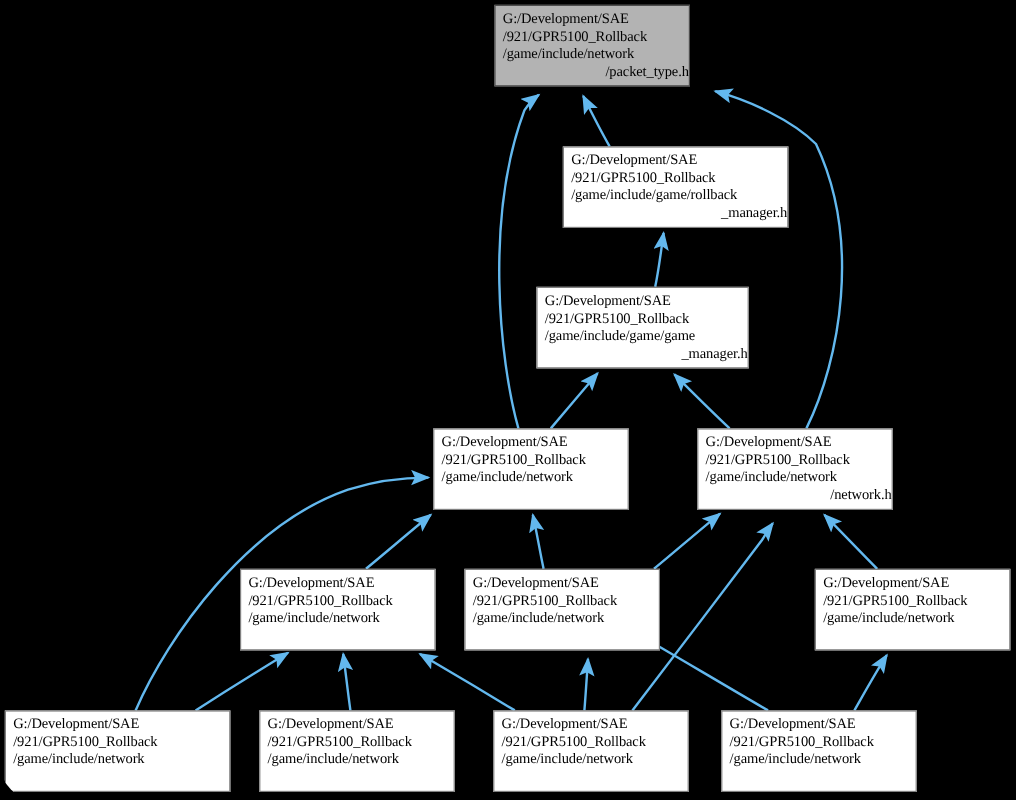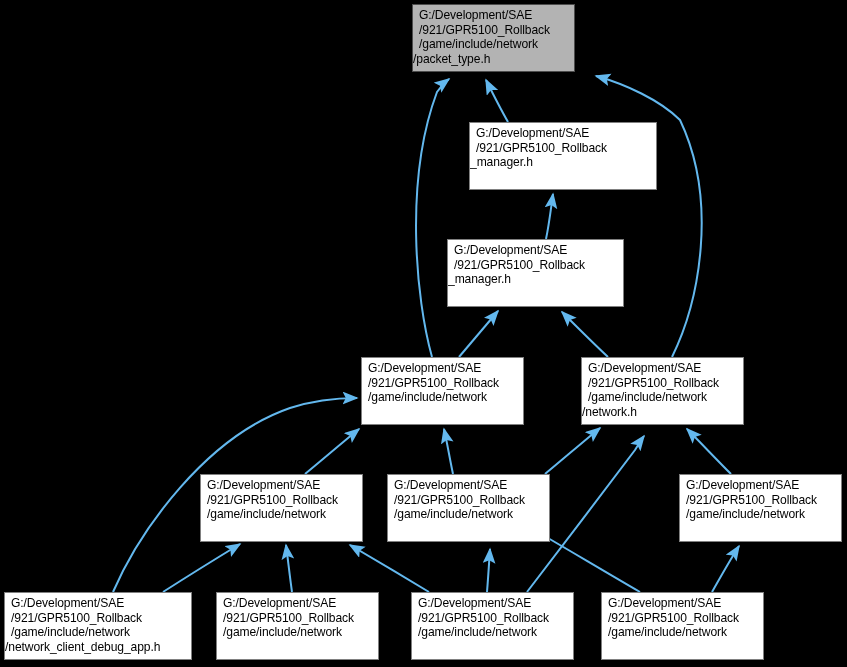--- a/index.html
+++ b/index.html
@@ -6,21 +6,22 @@
     margin: 0;
     padding: 0;
     background: #000000;
   }
   #graph-root {
     position: relative;
     width: 847px;
     height: 667px;
     background: #000000;
     overflow: hidden;
-    font-family: Liberation Sans, sans-serif;
+    font-family: Liberation Serif, serif;
+    border-radius: 31px;
   }
   #graph-svg {
     position: absolute;
     left: 0;
     top: 0;
     width: 847px;
     height: 667px;
   }
   .gnode {
     position: absolute;
@@ -38,21 +39,21 @@
   }
   .gnode.root {
     background: #b3b3b3;
     border: 1px solid #4d4d4d;
   }
   .gnode .ln {
     display: block;
     height: 14.6px;
   }
   .gnode .ln.indent {
-    text-align: left;
+    text-align: right;
   }
   .gnode .ln.flush {
     text-align: left;
     padding-left: 6px;
   }
 </style>
 </head>
 <body>
 
 <div id="graph-root" style="background: rgb(0, 0, 0);">
@@ -78,25 +79,25 @@
         <path d="M 163 592 C 188 576 217 558 240 544" fill="none" stroke="#63b8ee" stroke-width="2" marker-end="url(#arrowhead)"></path>
         <path d="M 292 592 C 290 578 288 560 286 545" fill="none" stroke="#63b8ee" stroke-width="2" marker-end="url(#arrowhead)"></path>
         <path d="M 429 592 C 404 577 374 559 350 545" fill="none" stroke="#63b8ee" stroke-width="2" marker-end="url(#arrowhead)"></path>
         <path d="M 640 592 C 602 570 552 540 510 516 C 504 513 500 510 496 508" fill="none" stroke="#63b8ee" stroke-width="2" marker-end="url(#arrowhead)"></path>
         <path d="M 712 592 C 720 578 730 560 739 546" fill="none" stroke="#63b8ee" stroke-width="2" marker-end="url(#arrowhead)"></path>
         <path d="M 487 592 C 488 580 489 564 490 549" fill="none" stroke="#63b8ee" stroke-width="2" marker-end="url(#arrowhead)"></path>
       </g>
   </svg>
   <div id="nodes-layer">
       <div class="gnode root" style="left: 412px; top: 4px; width: 163px; height: 68px; background: rgb(179, 179, 179); border-color: rgb(77, 77, 77);"><span class="ln flush">G:/Development/SAE</span><span class="ln flush">/921/GPR5100_Rollback</span><span class="ln flush">/game/include/network</span><span class="ln indent">/packet_type.h</span></div>
-      <div class="gnode" style="left: 469px; top: 122px; width: 188px; height: 68px; background: rgb(255, 255, 255); border-color: rgb(128, 128, 128);"><span class="ln flush">G:/Development/SAE</span><span class="ln flush">/921/GPR5100_Rollback</span><span class="ln indent">_manager.h</span></div>
-      <div class="gnode" style="left: 447px; top: 239px; width: 177px; height: 68px; background: rgb(255, 255, 255); border-color: rgb(128, 128, 128);"><span class="ln flush">G:/Development/SAE</span><span class="ln flush">/921/GPR5100_Rollback</span><span class="ln indent">_manager.h</span></div>
+      <div class="gnode" style="left: 469px; top: 122px; width: 188px; height: 68px; background: rgb(255, 255, 255); border-color: rgb(128, 128, 128);"><span class="ln flush">G:/Development/SAE</span><span class="ln flush">/921/GPR5100_Rollback</span><span class="ln flush">/game/include/game/rollback</span><span class="ln indent">_manager.h</span></div>
+      <div class="gnode" style="left: 447px; top: 239px; width: 177px; height: 68px; background: rgb(255, 255, 255); border-color: rgb(128, 128, 128);"><span class="ln flush">G:/Development/SAE</span><span class="ln flush">/921/GPR5100_Rollback</span><span class="ln flush">/game/include/game/game</span><span class="ln indent">_manager.h</span></div>
       <div class="gnode" style="left: 361px; top: 357px; width: 163px; height: 68px; background: rgb(255, 255, 255); border-color: rgb(128, 128, 128);"><span class="ln flush">G:/Development/SAE</span><span class="ln flush">/921/GPR5100_Rollback</span><span class="ln flush">/game/include/network</span></div>
       <div class="gnode" style="left: 581px; top: 357px; width: 163px; height: 68px; background: rgb(255, 255, 255); border-color: rgb(128, 128, 128);"><span class="ln flush">G:/Development/SAE</span><span class="ln flush">/921/GPR5100_Rollback</span><span class="ln flush">/game/include/network</span><span class="ln indent">/network.h</span></div>
       <div class="gnode" style="left: 200px; top: 474px; width: 163px; height: 68px; background: rgb(255, 255, 255); border-color: rgb(128, 128, 128);"><span class="ln flush">G:/Development/SAE</span><span class="ln flush">/921/GPR5100_Rollback</span><span class="ln flush">/game/include/network</span></div>
       <div class="gnode" style="left: 387px; top: 474px; width: 163px; height: 68px; background: rgb(255, 255, 255); border-color: rgb(128, 128, 128);"><span class="ln flush">G:/Development/SAE</span><span class="ln flush">/921/GPR5100_Rollback</span><span class="ln flush">/game/include/network</span></div>
       <div class="gnode" style="left: 679px; top: 474px; width: 163px; height: 68px; background: rgb(255, 255, 255); border-color: rgb(128, 128, 128);"><span class="ln flush">G:/Development/SAE</span><span class="ln flush">/921/GPR5100_Rollback</span><span class="ln flush">/game/include/network</span></div>
-      <div class="gnode" style="left: 4px; top: 592px; width: 188px; height: 68px; background: rgb(255, 255, 255); border-color: rgb(128, 128, 128);"><span class="ln flush">G:/Development/SAE</span><span class="ln flush">/921/GPR5100_Rollback</span><span class="ln flush">/game/include/network</span><span class="ln indent">/network_client_debug_app.h</span></div>
+      <div class="gnode" style="left: 4px; top: 592px; width: 188px; height: 68px; background: rgb(255, 255, 255); border-color: rgb(128, 128, 128);"><span class="ln flush">G:/Development/SAE</span><span class="ln flush">/921/GPR5100_Rollback</span><span class="ln flush">/game/include/network</span></div>
       <div class="gnode" style="left: 216px; top: 592px; width: 163px; height: 68px; background: rgb(255, 255, 255); border-color: rgb(128, 128, 128);"><span class="ln flush">G:/Development/SAE</span><span class="ln flush">/921/GPR5100_Rollback</span><span class="ln flush">/game/include/network</span></div>
       <div class="gnode" style="left: 411px; top: 592px; width: 163px; height: 68px; background: rgb(255, 255, 255); border-color: rgb(128, 128, 128);"><span class="ln flush">G:/Development/SAE</span><span class="ln flush">/921/GPR5100_Rollback</span><span class="ln flush">/game/include/network</span></div>
       <div class="gnode" style="left: 601px; top: 592px; width: 163px; height: 68px; background: rgb(255, 255, 255); border-color: rgb(128, 128, 128);"><span class="ln flush">G:/Development/SAE</span><span class="ln flush">/921/GPR5100_Rollback</span><span class="ln flush">/game/include/network</span></div>
     </div>
 </div>
 
 </body></html>

